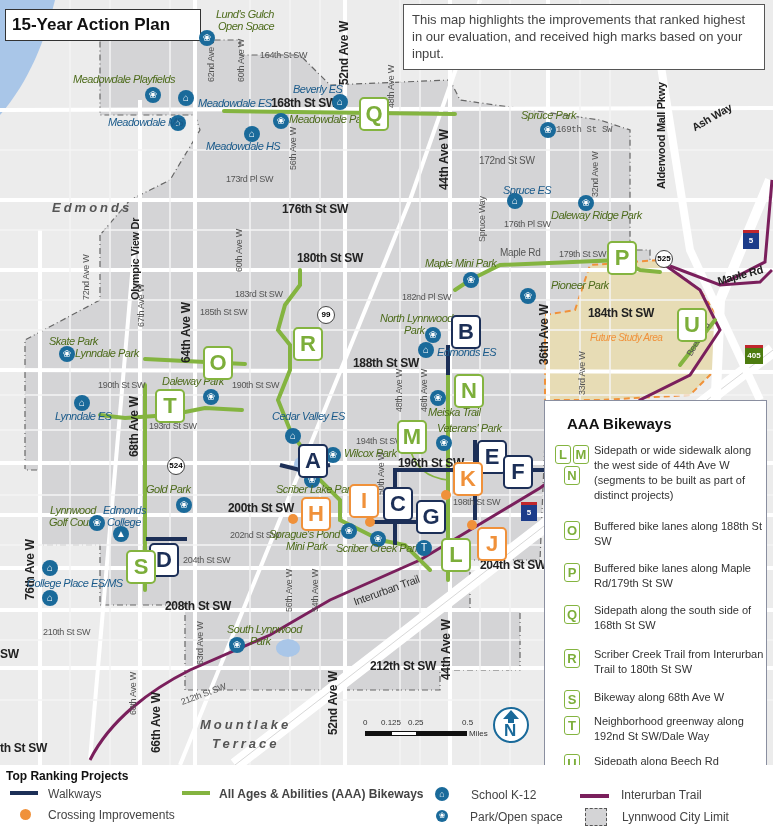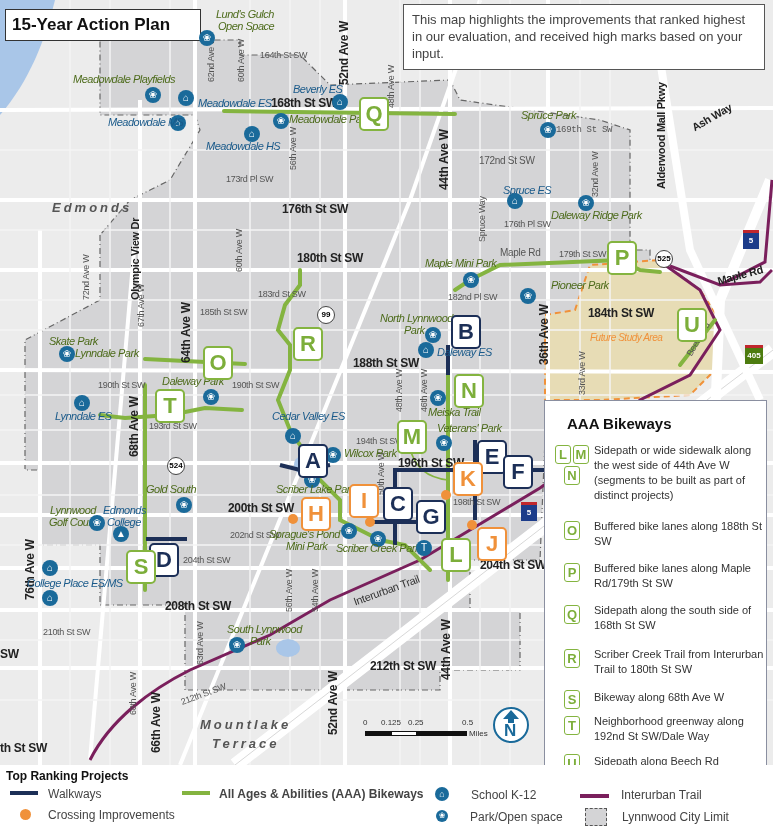--- a/index.html
+++ b/index.html
@@ -171,22 +171,22 @@
   <div class="lbl street" style="left:690px;top:112px;font-size:11px;transform:rotate(-30deg);">Ash Way</div>
   <div class="lbl street" style="left:717px;top:270px;font-size:11px;transform:rotate(-15deg);">Maple Rd</div>
 
   <div class="lbl street-sm" style="left:260px;top:51px;">164th St SW</div>
   <div class="lbl street-sm" style="left:556px;top:126px;font-family:Liberation Mono, monospace;">169th St SW</div>
   <div class="lbl street-sm" style="left:479px;top:156px;font-size:10px;">172nd St SW</div>
   <div class="lbl street-sm" style="left:226px;top:175px;">173rd Pl SW</div>
   <div class="lbl street-sm" style="left:504px;top:220px;">176th Pl SW</div>
   <div class="lbl street-sm" style="left:500px;top:248px;font-size:10px;">Maple Rd</div>
   <div class="lbl street-sm" style="left:559px;top:250px;">179th St SW</div>
-  <div class="lbl street-sm" style="left:402px;top:293px;padding-left:46px;">182nd Pl SW</div>
-  <div class="lbl street-sm" style="left:258px;top:290px;">183rd St SW</div>
+  <div class="lbl street-sm" style="left:402px;top:293px;">182nd Pl SW</div>
+  <div class="lbl street-sm" style="left:235px;top:290px;">183rd St SW</div>
   <div class="lbl street-sm" style="left:200px;top:308px;">185th St SW</div>
   <div class="lbl street-sm" style="left:98px;top:381px;">190th St SW</div>
   <div class="lbl street-sm" style="left:232px;top:381px;">190th St SW</div>
   <div class="lbl street-sm" style="left:149px;top:422px;">193rd St SW</div>
   <div class="lbl street-sm" style="left:356px;top:437px;">194th St SW</div>
   <div class="lbl street-sm" style="left:453px;top:498px;">198th St SW</div>
   <div class="lbl street-sm" style="left:230px;top:531px;">202nd St SW</div>
   <div class="lbl street-sm" style="left:183px;top:556px;">204th St SW</div>
   <div class="lbl street-sm" style="left:43px;top:628px;">210th St SW</div>
   <div class="lbl street-sm" style="left:180px;top:690px;transform:rotate(-20deg);">212th St SW</div>
@@ -241,21 +241,21 @@
   <div class="lbl park-lbl" style="left:162px;top:376px;">Daleway Park</div>
   <div class="icon-circ" style="left:203px;top:389px;">❀</div>
   <div class="icon-circ" style="left:430px;top:390px;">❀</div>
   <div class="lbl park-lbl" style="left:428px;top:407px;">Meiska Trail</div>
   <div class="icon-circ" style="left:436px;top:435px;">❀</div>
   <div class="lbl park-lbl" style="left:437px;top:423px;">Veterans' Park</div>
   <div class="icon-circ" style="left:325px;top:447px;">❀</div>
   <div class="lbl park-lbl" style="left:344px;top:448px;">Wilcox Park</div>
   <div class="icon-circ" style="left:304px;top:472px;">❀</div>
   <div class="lbl park-lbl" style="left:276px;top:484px;">Scriber Lake Park</div>
-  <div class="lbl park-lbl" style="left:146px;top:484px;">Gold South</div>
+  <div class="lbl park-lbl" style="left:146px;top:484px;">Gold Park</div>
   <div class="icon-circ" style="left:176px;top:497px;">❀</div>
   <div class="lbl park-lbl" style="left:50px;top:505px;">Lynnwood</div>
   <div class="lbl park-lbl" style="left:49px;top:517px;">Golf Course</div>
   <div class="icon-circ" style="left:89px;top:515px;">❀</div>
   <div class="lbl park-lbl" style="left:269px;top:529px;">Sprague's Pond</div>
   <div class="lbl park-lbl" style="left:286px;top:541px;">Mini Park</div>
   <div class="icon-circ" style="left:341px;top:523px;">❀</div>
   <div class="icon-circ" style="left:370px;top:531px;">❀</div>
   <div class="lbl park-lbl" style="left:336px;top:543px;">Scriber Creek Park</div>
   <div class="icon-circ" style="left:229px;top:637px;">❀</div>
@@ -266,21 +266,21 @@
   <div class="lbl school-lbl" style="left:198px;top:92px;margin-top:6px;">Meadowdale ES</div>
   <div class="icon-circ" style="left:332px;top:94px;">⌂</div>
   <div class="lbl school-lbl" style="left:293px;top:84px;">Beverly ES</div>
   <div class="icon-circ" style="left:170px;top:115px;">⌂</div>
   <div class="lbl school-lbl" style="left:108px;top:117px;">Meadowdale MS</div>
   <div class="icon-circ" style="left:244px;top:126px;">⌂</div>
   <div class="lbl school-lbl" style="left:206px;top:141px;">Meadowdale HS</div>
   <div class="icon-circ" style="left:507px;top:193px;">⌂</div>
   <div class="lbl school-lbl" style="left:503px;top:185px;">Spruce ES</div>
   <div class="icon-circ" style="left:418px;top:342px;">⌂</div>
-  <div class="lbl school-lbl" style="left:437px;top:347px;">Daleway ES</div>
+  <div class="lbl school-lbl" style="left:437px;top:347px;">Edmonds ES</div>
   <div class="icon-circ" style="left:285px;top:428px;">⌂</div>
   <div class="lbl school-lbl" style="left:272px;top:411px;">Cedar Valley ES</div>
   <div class="icon-circ" style="left:74px;top:395px;">⌂</div>
   <div class="lbl school-lbl" style="left:55px;top:411px;">Lynndale ES</div>
   <div class="lbl school-lbl" style="left:103px;top:505px;">Edmonds</div>
   <div class="lbl school-lbl" style="left:107px;top:517px;">College</div>
   <div class="icon-circ" style="left:113px;top:526px;">▲</div>
   <div class="icon-circ" style="left:42px;top:560px;">⌂</div>
   <div class="lbl school-lbl" style="left:27px;top:578px;">College Place ES/MS</div>
   <div class="icon-circ" style="left:42px;top:590px;">⌂</div>

